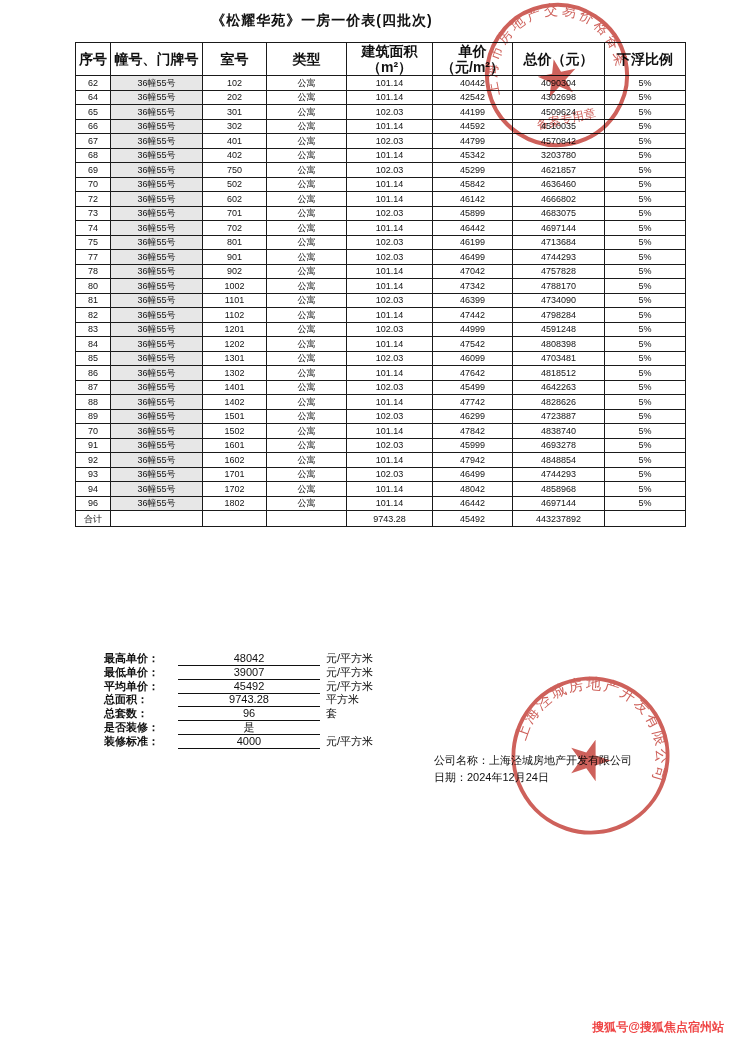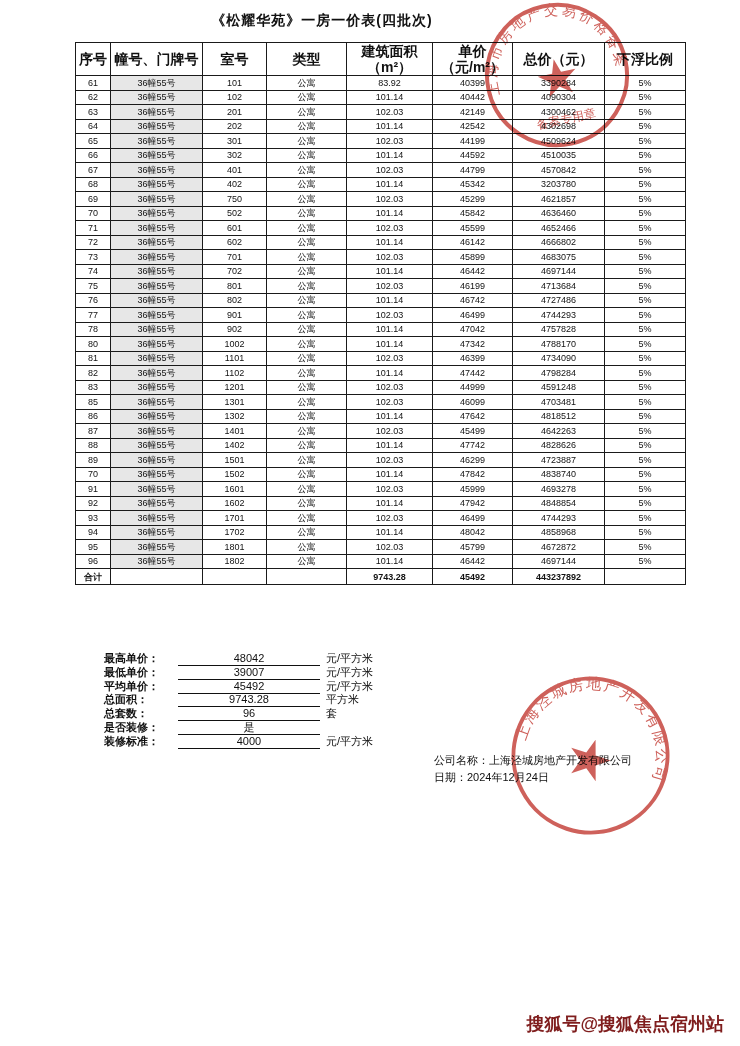--- a/index.html
+++ b/index.html
@@ -16,31 +16,31 @@
     position:absolute; left:75px; top:42px; width:610px;
     border-collapse:collapse; table-layout:fixed;
     font-size:9px; color:#111;
   }
   .price-table th, .price-table td {
     border:1px solid #1a1a1a; text-align:center; vertical-align:middle;
     padding:0 1px; height:13.5px; line-height:1.15; overflow:hidden;
   }
   .price-table th { font-weight:bold; white-space:pre-line; height:27px; font-size:14px; }
   .price-table td.shade { background:#e7e7e7; }
-  .price-table tr.total-row td { height:15px; font-weight:bold; }
+  .price-table tr.total-row td { height:15px; font-weight:normal; }
   .summary-block { position:absolute; left:104px; top:652px; font-size:11px; }
   .sum-line { height:13.8px; line-height:13.8px; white-space:nowrap; }
   .sum-label { display:inline-block; width:74px; font-weight:bold; }
   .sum-value {
     display:inline-block; width:142px; text-align:center;
     border-bottom:1px solid #111; height:13px; line-height:13px;
   }
   .sum-unit { margin-left:6px;margin-top:40px; }
   .company-block { position:absolute; left:434px; top:752px; font-size:11px; font-weight:normal; line-height:17px; }
-  .watermark { position:absolute; right:16px; bottom:10px; font-size:18px; font-weight:bold; color:#7f1d1d; }
+  .watermark { position:absolute; right:16px; bottom:10px; font-size:12px; font-weight:bold; color:#ef4444; }
   .stamp { position:absolute; opacity:0.78; mix-blend-mode:multiply; pointer-events:none; }
   .stamp-top { left:482px; top:0px; transform:rotate(-12deg); }
   .stamp-bottom { left:508px; top:673px; transform:rotate(18deg); }
 </style>
 </head>
 <body>
 
 <div class="doc-title">《松耀华苑》一房一价表(四批次)</div>
 
 <table class="price-table">
@@ -63,50 +63,30 @@
         <th>建筑面积
 （m²）</th>
         <th>单价
 （元/m²）</th>
         <th>总价（元）</th>
         <th>下浮比例</th>
       </tr>
   </thead>
   <tbody>
       <tr>
-        <td>61</td>
-        <td class="shade">36幢55号</td>
-        <td>101</td>
-        <td>公寓</td>
-        <td>83.92</td>
-        <td>40399</td>
-        <td>3390284</td>
-        <td>5%</td>
-      </tr>
-      <tr>
         <td>62</td>
         <td class="shade">36幢55号</td>
         <td>102</td>
         <td>公寓</td>
         <td>101.14</td>
         <td>40442</td>
         <td>4090304</td>
         <td>5%</td>
       </tr>
       <tr>
-        <td>63</td>
-        <td class="shade">36幢55号</td>
-        <td>201</td>
-        <td>公寓</td>
-        <td>102.03</td>
-        <td>42149</td>
-        <td>4300462</td>
-        <td>5%</td>
-      </tr>
-      <tr>
         <td>64</td>
         <td class="shade">36幢55号</td>
         <td>202</td>
         <td>公寓</td>
         <td>101.14</td>
         <td>42542</td>
         <td>4302698</td>
         <td>5%</td>
       </tr>
       <tr>
@@ -163,30 +143,20 @@
         <td>70</td>
         <td class="shade">36幢55号</td>
         <td>502</td>
         <td>公寓</td>
         <td>101.14</td>
         <td>45842</td>
         <td>4636460</td>
         <td>5%</td>
       </tr>
       <tr>
-        <td>71</td>
-        <td class="shade">36幢55号</td>
-        <td>601</td>
-        <td>公寓</td>
-        <td>102.03</td>
-        <td>45599</td>
-        <td>4652466</td>
-        <td>5%</td>
-      </tr>
-      <tr>
         <td>72</td>
         <td class="shade">36幢55号</td>
         <td>602</td>
         <td>公寓</td>
         <td>101.14</td>
         <td>46142</td>
         <td>4666802</td>
         <td>5%</td>
       </tr>
       <tr>
@@ -213,30 +183,20 @@
         <td>75</td>
         <td class="shade">36幢55号</td>
         <td>801</td>
         <td>公寓</td>
         <td>102.03</td>
         <td>46199</td>
         <td>4713684</td>
         <td>5%</td>
       </tr>
       <tr>
-        <td>76</td>
-        <td class="shade">36幢55号</td>
-        <td>802</td>
-        <td>公寓</td>
-        <td>101.14</td>
-        <td>46742</td>
-        <td>4727486</td>
-        <td>5%</td>
-      </tr>
-      <tr>
         <td>77</td>
         <td class="shade">36幢55号</td>
         <td>901</td>
         <td>公寓</td>
         <td>102.03</td>
         <td>46499</td>
         <td>4744293</td>
         <td>5%</td>
       </tr>
       <tr>
@@ -283,20 +243,30 @@
         <td>83</td>
         <td class="shade">36幢55号</td>
         <td>1201</td>
         <td>公寓</td>
         <td>102.03</td>
         <td>44999</td>
         <td>4591248</td>
         <td>5%</td>
       </tr>
       <tr>
+        <td>84</td>
+        <td class="shade">36幢55号</td>
+        <td>1202</td>
+        <td>公寓</td>
+        <td>101.14</td>
+        <td>47542</td>
+        <td>4808398</td>
+        <td>5%</td>
+      </tr>
+      <tr>
         <td>85</td>
         <td class="shade">36幢55号</td>
         <td>1301</td>
         <td>公寓</td>
         <td>102.03</td>
         <td>46099</td>
         <td>4703481</td>
         <td>5%</td>
       </tr>
       <tr>
@@ -380,30 +350,20 @@
         <td>5%</td>
       </tr>
       <tr>
         <td>94</td>
         <td class="shade">36幢55号</td>
         <td>1702</td>
         <td>公寓</td>
         <td>101.14</td>
         <td>48042</td>
         <td>4858968</td>
-        <td>5%</td>
-      </tr>
-      <tr>
-        <td>95</td>
-        <td class="shade">36幢55号</td>
-        <td>1801</td>
-        <td>公寓</td>
-        <td>102.03</td>
-        <td>45799</td>
-        <td>4672872</td>
         <td>5%</td>
       </tr>
       <tr>
         <td>96</td>
         <td class="shade">36幢55号</td>
         <td>1802</td>
         <td>公寓</td>
         <td>101.14</td>
         <td>46442</td>
         <td>4697144</td>

